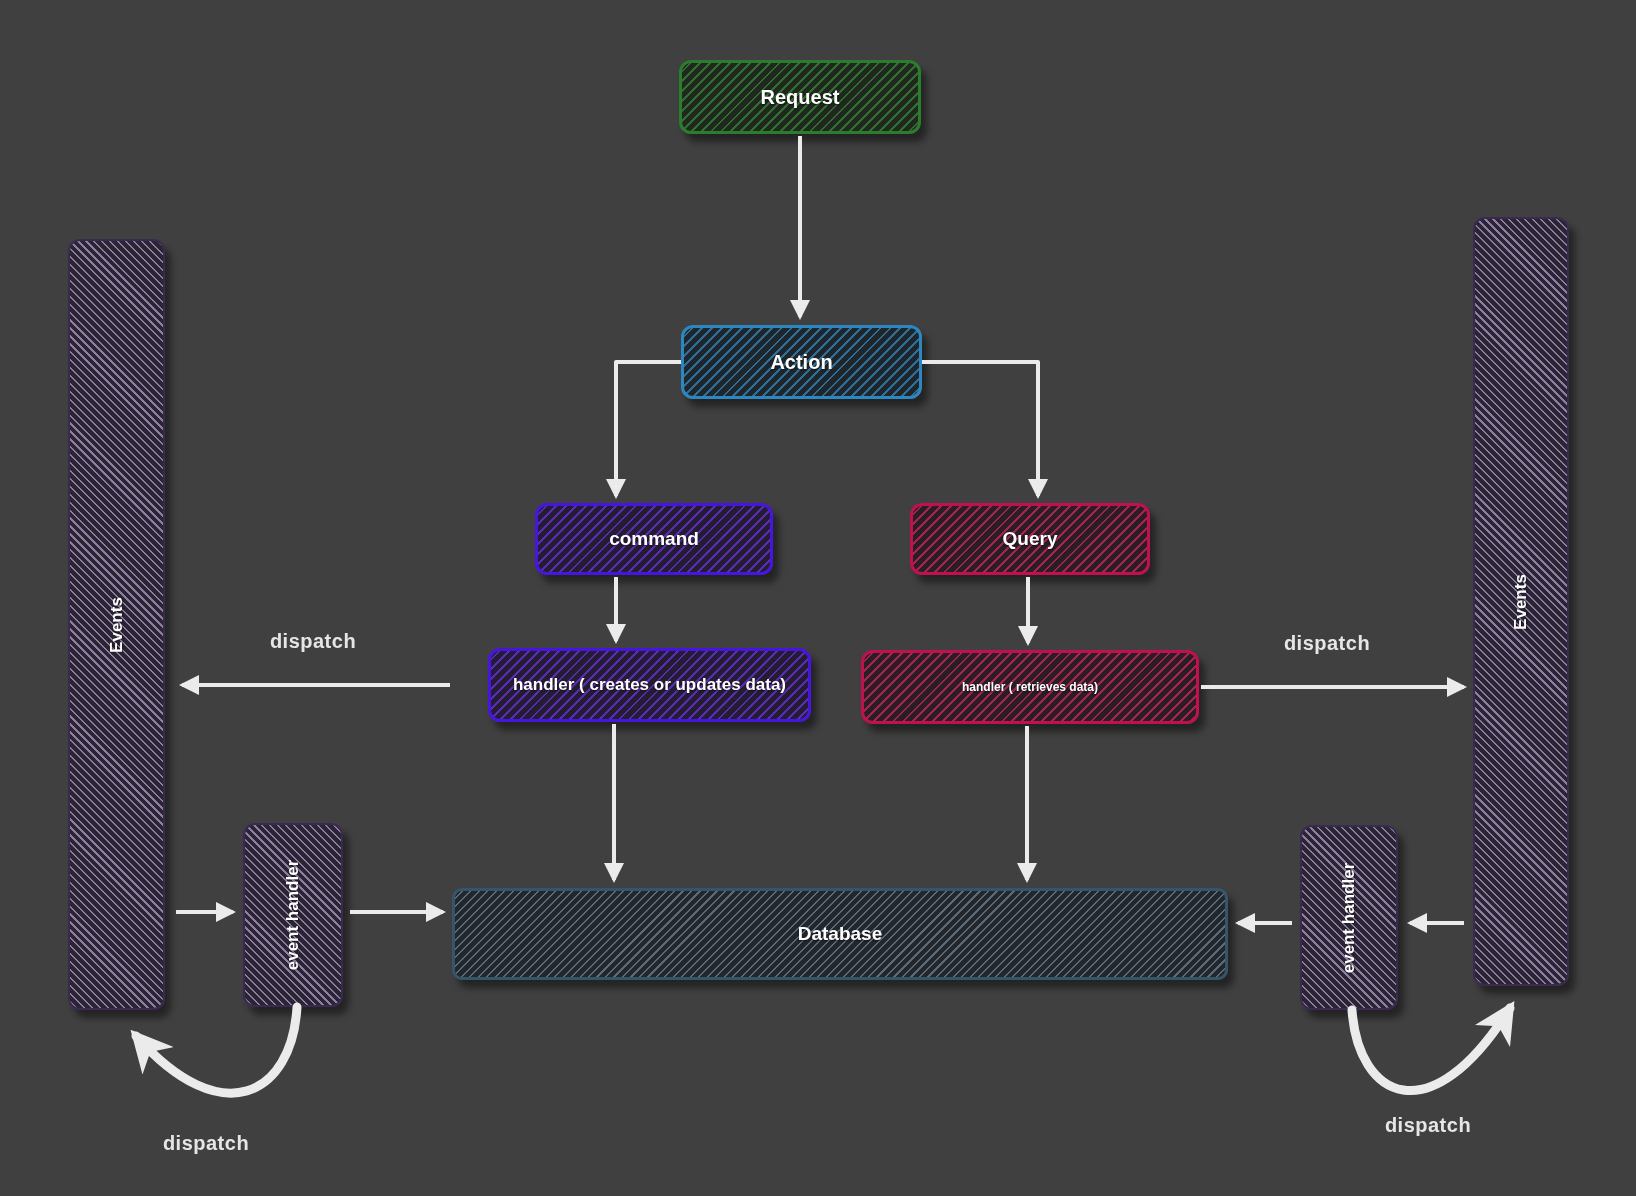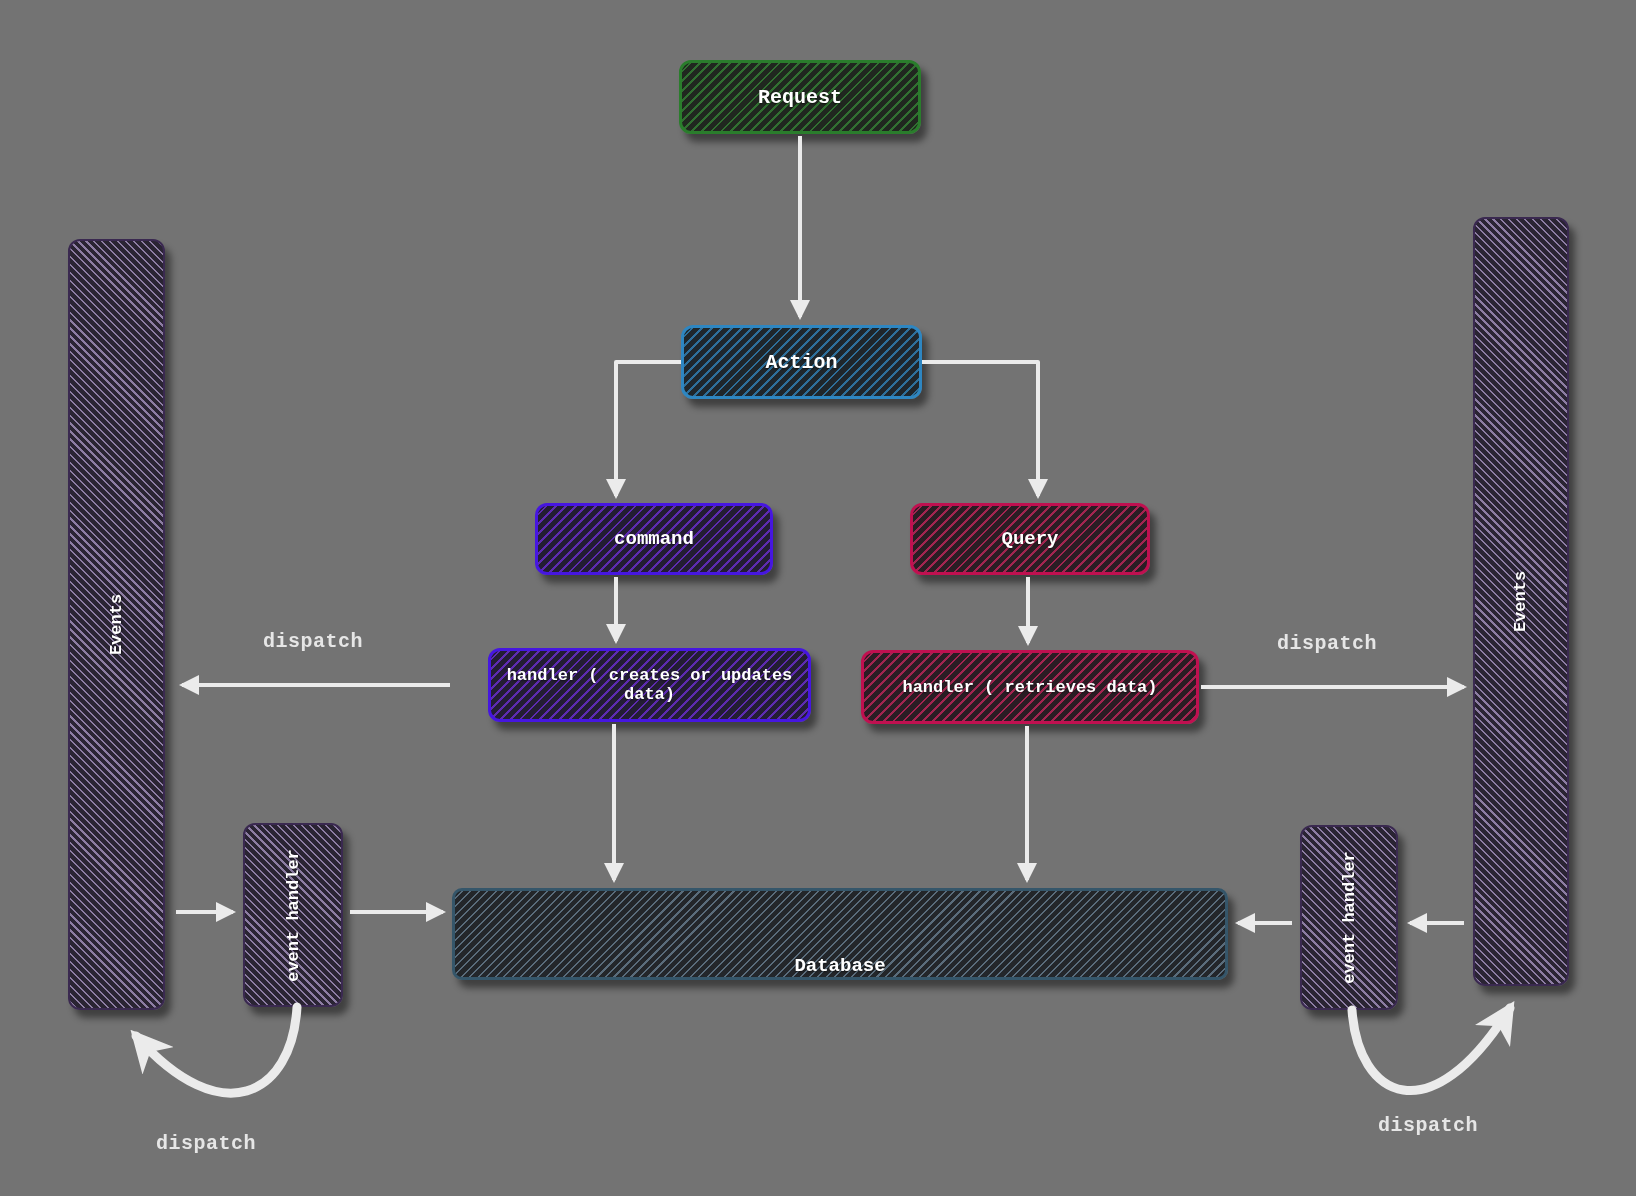--- a/index.html
+++ b/index.html
@@ -1,19 +1,19 @@
 <!DOCTYPE html>
 <html><head>
 <meta charset="utf-8">
 <style>
   html,body{margin:0;padding:0;background:#1f1f1f;}
   #canvas{
     position:relative;width:1636px;height:1196px;overflow:hidden;
-    background:#737373;
-    font-family:Liberation Mono, monospace;
+    background:#404040;
+    font-family:Liberation Sans, sans-serif;
   }
   .node{
     position:absolute;display:flex;align-items:center;justify-content:center;
     border-radius:12px;color:#ffffff;font-weight:bold;text-align:center;
     box-shadow:6px 8px 7px rgba(0,0,0,0.45);
     box-sizing:border-box;
   }
   .node .lbl{position:relative;z-index:2;text-shadow:0 1px 2px rgba(0,0,0,0.6);}
   
   .hatch-green{
@@ -29,21 +29,20 @@
     background:repeating-linear-gradient(135deg,#231d33 0px,#231d33 5px,#5d2bb0 5px,#5d2bb0 7px);
     margin-left:36px;
   }
   .hatch-crimson{
     border:3px solid #c01050;
     background:repeating-linear-gradient(135deg,#2a1d24 0px,#2a1d24 5px,#a32550 5px,#a32550 7px);
   }
   .hatch-slate{
     border:3px solid #35566a;
     background:repeating-linear-gradient(135deg,#23262a 0px,#23262a 4.5px,#5a6c7b 4.5px,#5a6c7b 6px);
-    align-items:flex-end;
   }
   .hatch-purple{
     border:2.5px solid #3a2950;
     background:repeating-linear-gradient(45deg,#2a2433 0px,#2a2433 4px,#8d7da3 4px,#8d7da3 5.6px);
   }
   .vlabel{transform:rotate(-90deg);white-space:nowrap;}
   .edge-label{
     position:absolute;color:#e6e6e6;font-weight:bold;font-size:20px;
     text-align:center;letter-spacing:0.5px;
   }
@@ -98,21 +97,21 @@
   </div>
 
   <div class="node hatch-violet" style="left:452px;top:648px;width:323px;height:74px;font-size:17px;">
     <span class="lbl">handler ( creates or updates data)</span>
   </div>
 
   <div class="node hatch-crimson" style="left:910px;top:503px;width:240px;height:72px;font-size:19px;">
     <span class="lbl">Query</span>
   </div>
 
-  <div class="node hatch-crimson" style="left:861px;top:650px;width:338px;height:74px;font-size:17px;">
+  <div class="node hatch-crimson" style="left:861px;top:650px;width:338px;height:74px;font-size:12px;">
     <span class="lbl">handler ( retrieves data)</span>
   </div>
 
   <div class="node hatch-slate" style="left:452px;top:888px;width:776px;height:92px;font-size:19px;border-radius:10px;">
     <span class="lbl">Database</span>
   </div>
 
   <div class="node hatch-purple" style="left:68px;top:239px;width:97px;height:771px;font-size:17px;">
     <span class="lbl vlabel">Events</span>
   </div>

